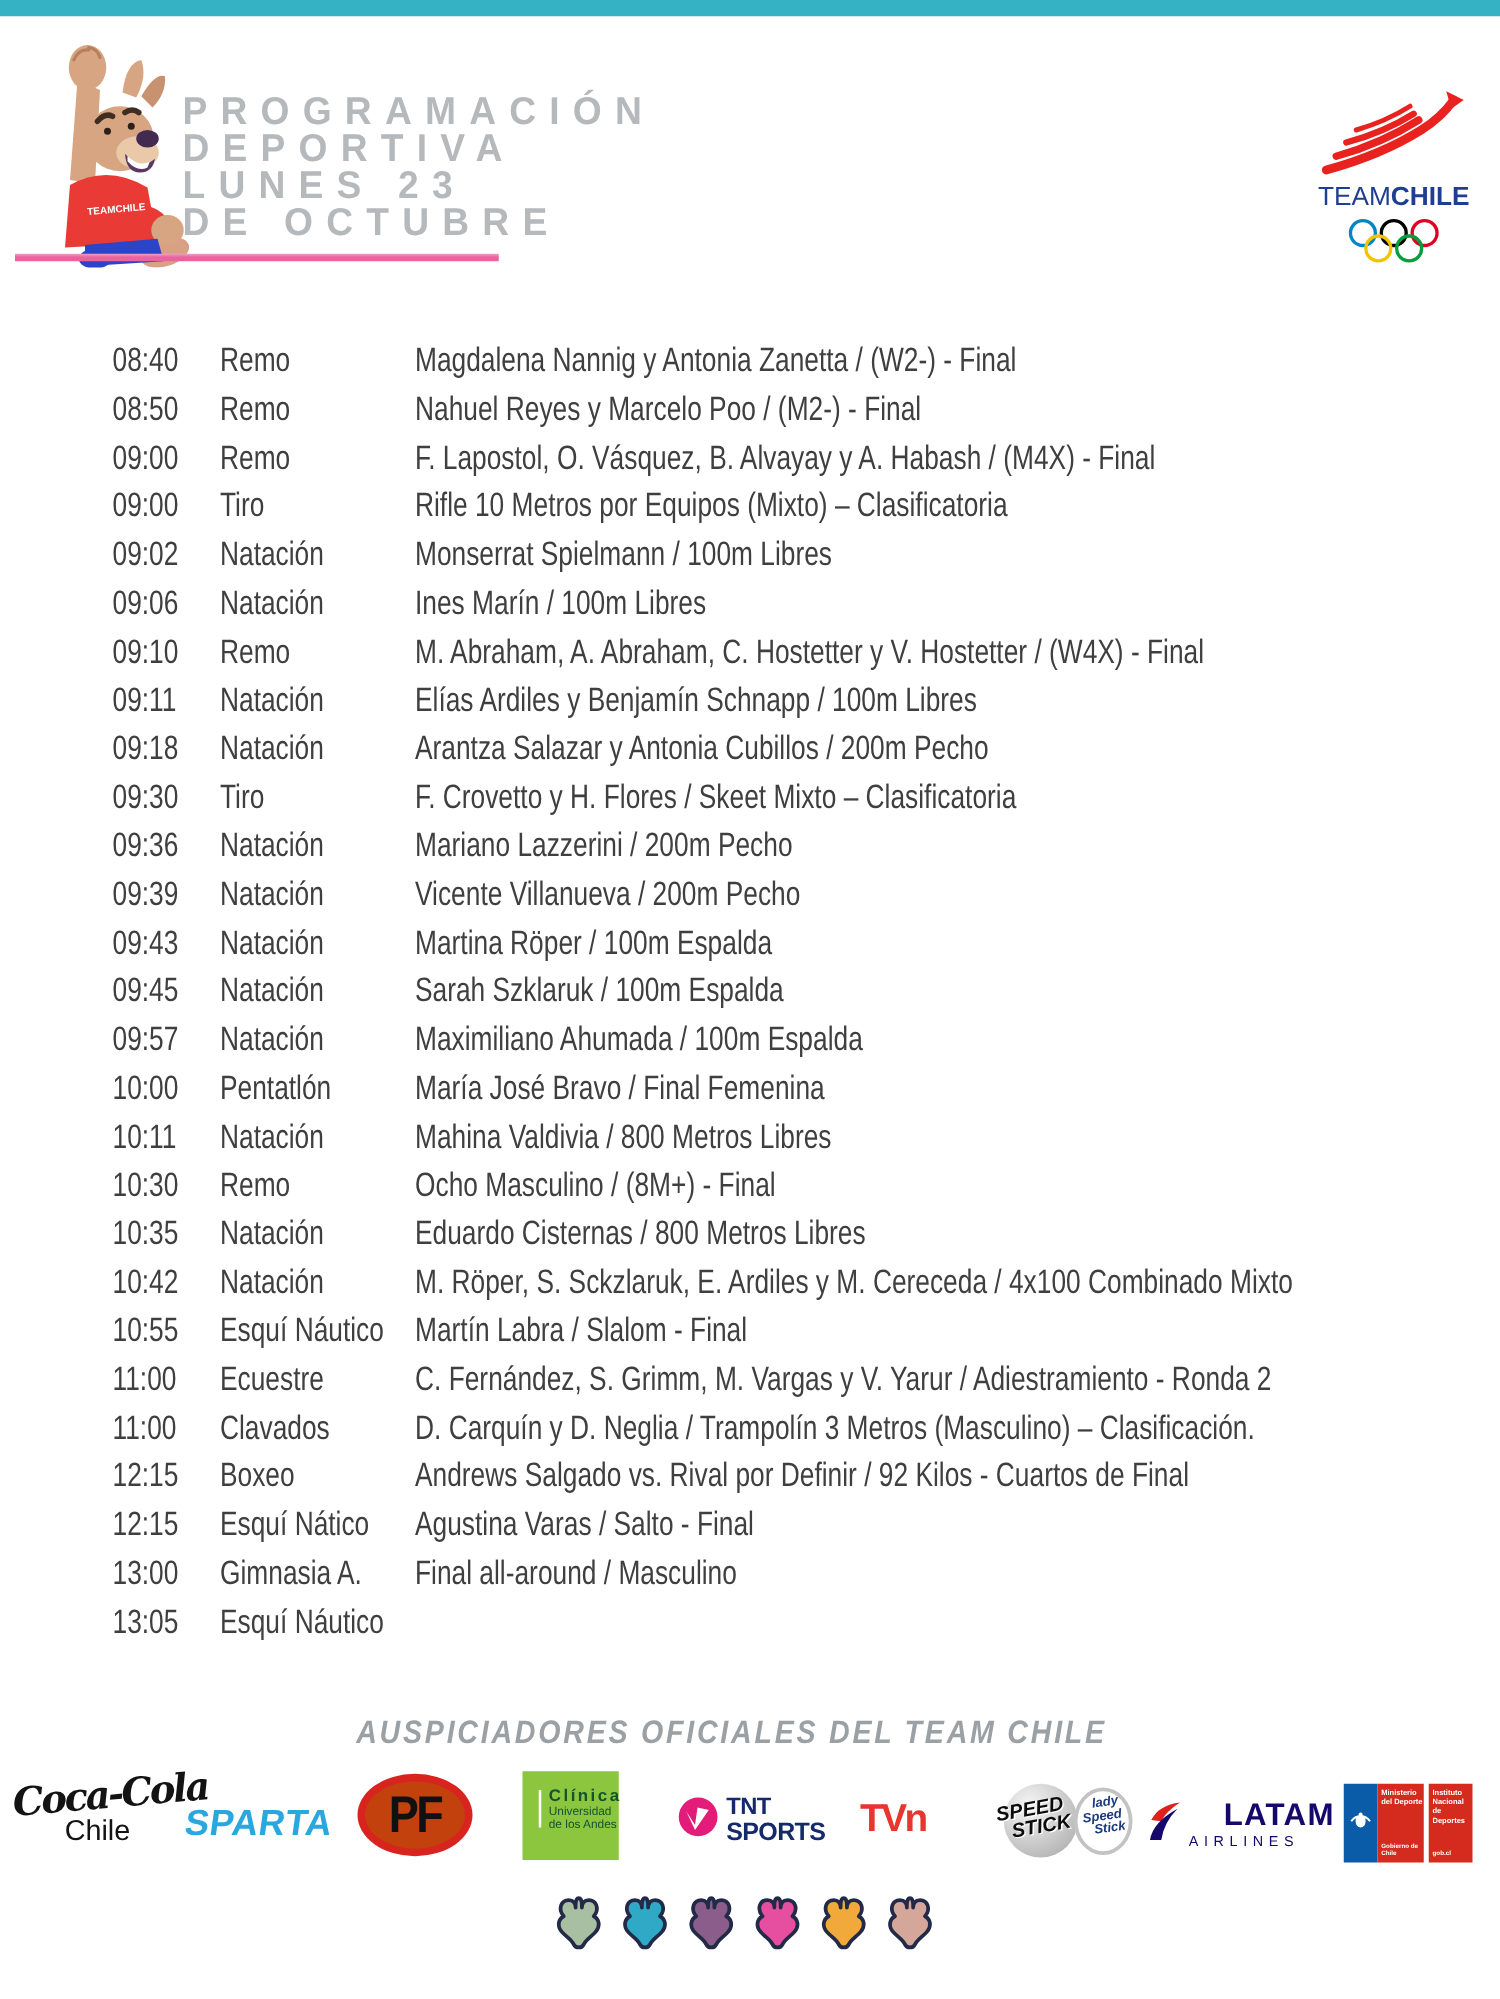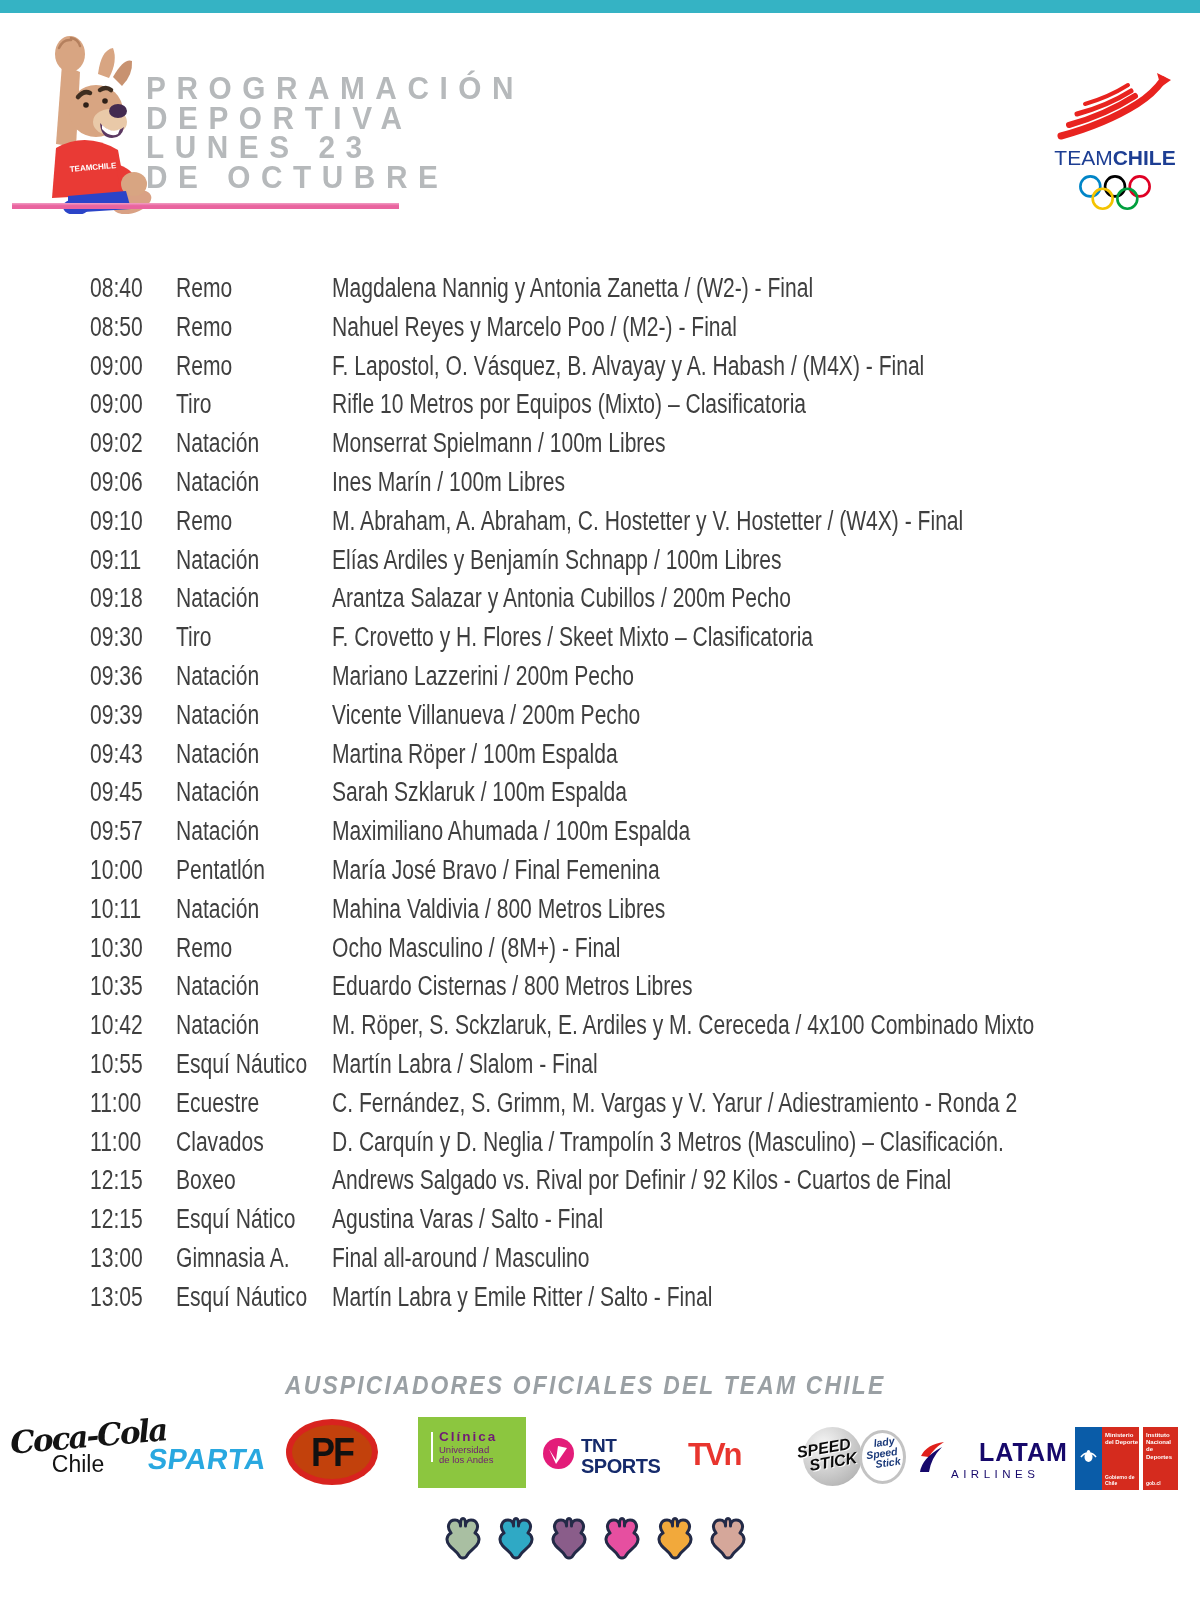--- a/index.html
+++ b/index.html
@@ -35,21 +35,21 @@
   .coca{left:10px;top:1418px;width:136px;text-align:center;color:#131313;}
   .coca .script{font-family:"DejaVu Serif",serif;font-style:italic;font-weight:700;
                 font-size:31px;letter-spacing:-2px;transform:rotate(-5deg);display:inline-block;white-space:nowrap;}
   .coca .sub{font-size:23px;margin-top:-3px;}
   .sparta{left:148px;top:1443px;color:#29a8e0;font-weight:800;font-size:29px;
           transform:skewX(-8deg);letter-spacing:.5px;}
   .pf{left:286px;top:1419px;width:92px;height:66px;background:#d8231f;border-radius:50%;}
   .pf .inner{position:absolute;left:6px;top:6px;right:6px;bottom:6px;background:#c2410c;border-radius:50%;
              display:flex;align-items:center;justify-content:center;}
   .pf .letters{font-weight:900;font-size:36px;color:#111;letter-spacing:-2px;transform:scaleY(1.15);}
-  .clinica{left:418px;top:1417px;width:108px;height:71px;background:#8cc63f;color:#701a75;}
+  .clinica{left:418px;top:1417px;width:77px;height:71px;background:#8cc63f;color:#14532d;}
   .clinica .bar{position:absolute;left:13px;top:15px;width:2px;height:30px;background:#fff;}
   .clinica .txt{position:absolute;left:21px;top:13px;line-height:1.1;}
   .clinica .l1{font-weight:700;font-size:13.5px;letter-spacing:2px;}
   .clinica .l2,.clinica .l3{font-size:9.5px;}
   .tnt{left:543px;top:1436px;}
   .tnt .circle{position:absolute;left:0;top:2px;width:31px;height:31px;border-radius:50%;background:#e31c79;}
   .tnt .circle svg{position:absolute;left:4px;top:5px;}
   .tnt .txt{position:absolute;left:38px;top:0;color:#152a6b;line-height:1;}
   .tnt .l1{font-weight:800;font-size:19px;letter-spacing:-.5px;}
   .tnt .l2{font-weight:800;font-size:20px;letter-spacing:-.5px;margin-top:1px;}
@@ -270,21 +270,20 @@
         <span class="cell d"><span class="cond">Agustina Varas / Salto - Final</span></span>
       </div>
       <div class="srow">
         <span class="cell t"><span class="cond">13:00</span></span>
         <span class="cell s"><span class="cond">Gimnasia A.</span></span>
         <span class="cell d"><span class="cond">Final all-around / Masculino</span></span>
       </div>
       <div class="srow">
         <span class="cell t"><span class="cond">13:05</span></span>
         <span class="cell s"><span class="cond">Esquí Náutico</span></span>
-        <span class="cell d"><span class="cond">Martín Labra y Emile Ritter / Salto - Final</span></span>
       </div>
     </div>
 
   <div class="abs aus">
     <span>AUSPICIADORES OFICIALES DEL TEAM CHILE</span>
   </div>
 
   <div class="abs coca">
     <div class="script">Coca-Cola</div>
     <div class="sub">Chile</div>

